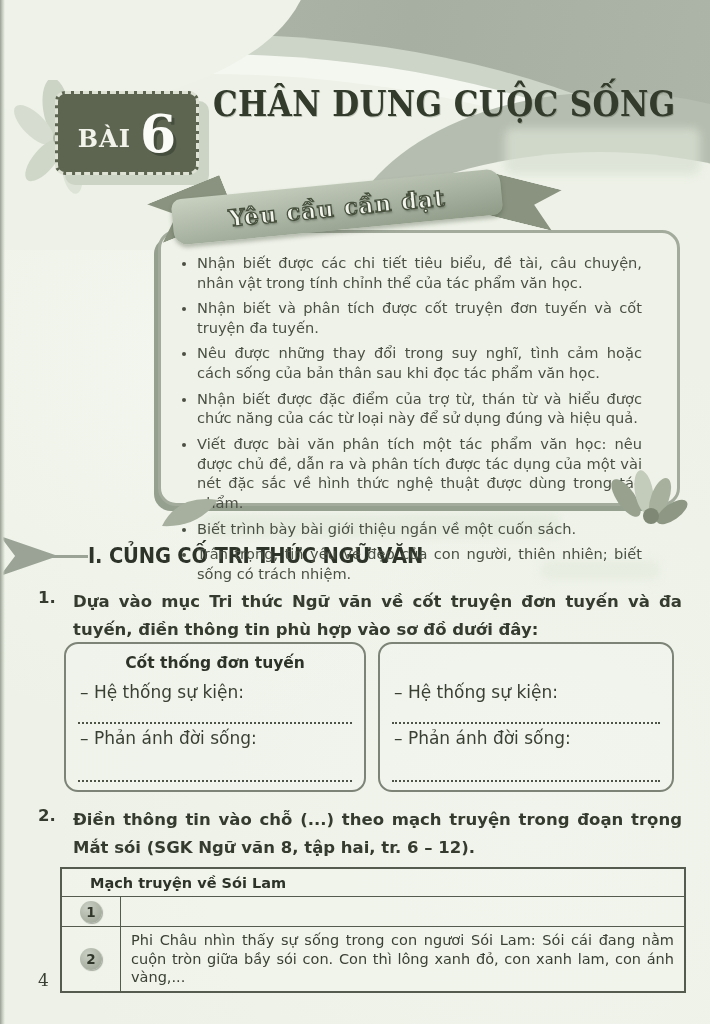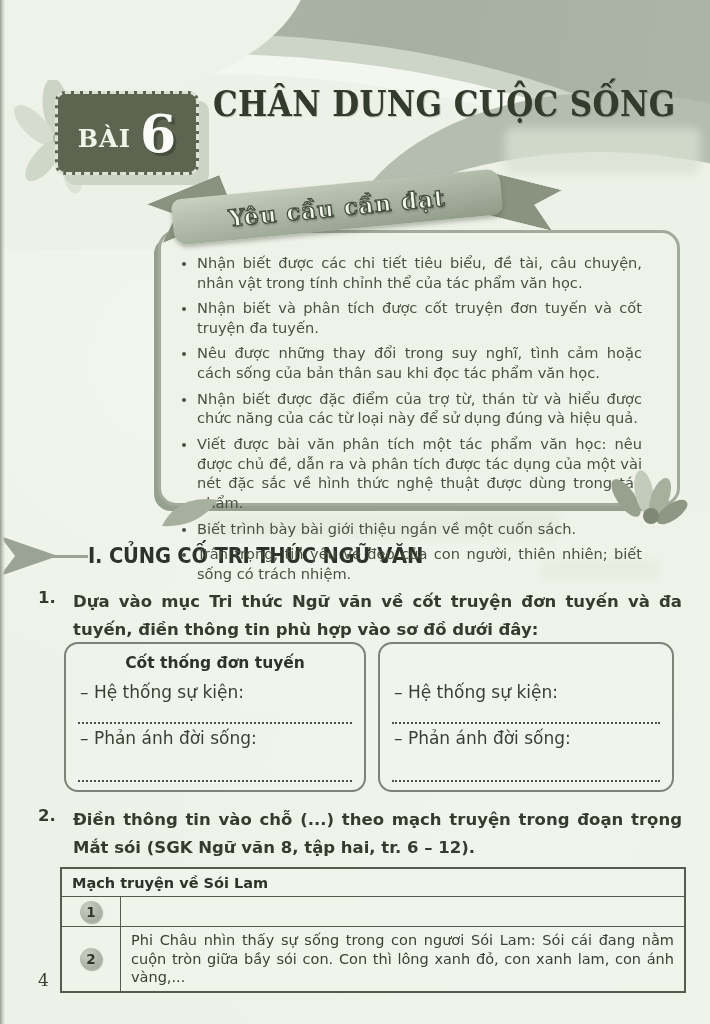--- a/index.html
+++ b/index.html
@@ -110,21 +110,21 @@
   .dia-field.f1{top:38px;}
   .dia-field.f2{top:84px;}
   .dia-dots{position:absolute;left:12px;right:12px;border-bottom:2px dotted #4e5347;height:0;}
   .dia-dots.d1{top:78px;}
   .dia-dots.d2{top:136px;}
 
   
   .mtable{position:absolute;left:60px;top:867px;width:626px;border:2px solid #565b4f;
     box-sizing:border-box;background:rgba(244,247,240,.3);}
   .mt-header{height:27px;border-bottom:1.5px solid #565b4f;display:flex;align-items:center;
-    padding-left:10px;font-weight:bold;font-size:14.5px;color:#2e3329;}
+    padding-left:28px;font-weight:bold;font-size:14.5px;color:#2e3329;}
   .mt-row{display:flex;border-bottom:1.5px solid #565b4f;}
   .mt-row:last-child{border-bottom:none;}
   .mt-num{width:58px;flex:none;border-right:1.5px solid #565b4f;display:flex;
     align-items:center;justify-content:center;}
   .num-circle{width:22px;height:22px;border-radius:50%;
     background:radial-gradient(circle at 35% 30%,#c9cfc2,#99a193);
     box-shadow:1px 1px 1px rgba(60,66,54,.4);
     color:#31362b;font-weight:bold;font-size:13.5px;display:flex;align-items:center;justify-content:center;}
   .mt-text{flex:1;font-size:14.5px;color:#3b4035;font-weight:500;line-height:1.28;
     padding:4px 10px;display:flex;align-items:center;text-align:justify;}

